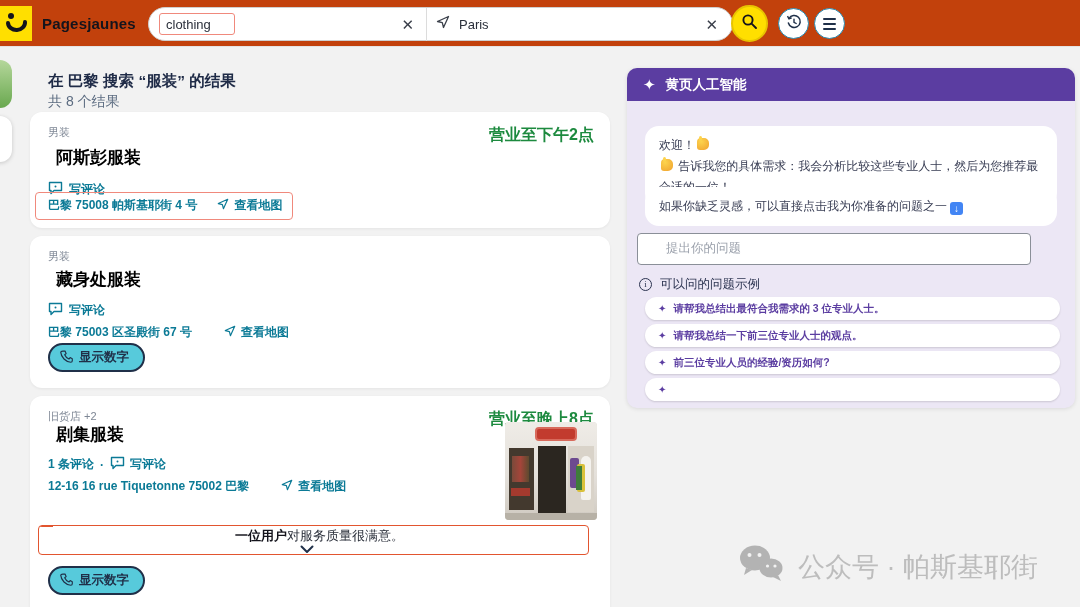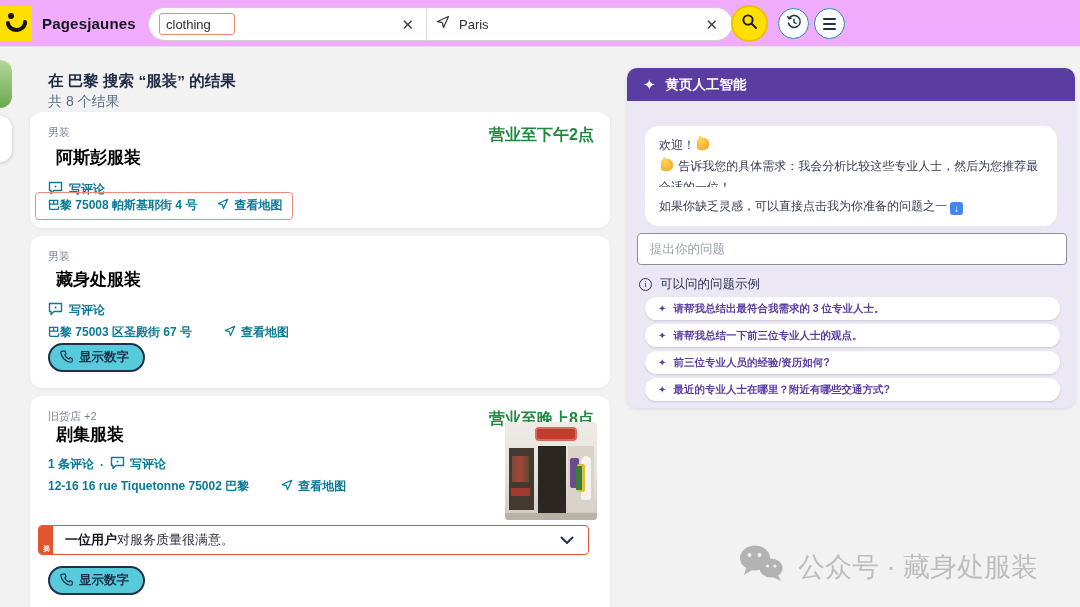--- a/index.html
+++ b/index.html
@@ -1,21 +1,21 @@
 <!DOCTYPE html>
 <html><head>
 <meta charset="utf-8">
 <style>
   * { margin:0; padding:0; box-sizing:border-box; }
   html,body { width:1080px; height:607px; }
   body { font-family:"Liberation Sans","DejaVu Sans",sans-serif; background:#f2f2f2; }
   #app { position:relative; width:1080px; height:607px; overflow:hidden; background:#f2f2f2; }
 
   
-  .topbar { position:absolute; left:0; top:0; width:1080px; height:47px; background:#f0abfc; border-bottom:1px solid #e4e4e4; z-index:5; }
+  .topbar { position:absolute; left:0; top:0; width:1080px; height:47px; background:#c2410c; border-bottom:1px solid #e4e4e4; z-index:5; }
   .logo { position:absolute; left:0; top:6px; width:32px; height:35px; background:#ffdf00; display:flex; align-items:center; justify-content:center; cursor:pointer; }
   .brand { position:absolute; left:42px; top:15px; font-size:15px; font-weight:bold; color:#14141c; letter-spacing:.2px; }
   .search-pill { position:absolute; left:148px; top:7px; width:585px; height:34px; border:1px solid #cfcfcf; border-radius:17px; background:#fff; display:flex; align-items:center; }
   .sec1 { width:277px; display:flex; align-items:center; justify-content:space-between; padding:0 10px 0 10px; }
   .keyword-box { border:1.5px solid #f0897c; border-radius:3px; padding:1px 6px; }
   .keyword-box input { border:0; outline:none; width:62px; font-size:13px; color:#2a2f3a; font-family:inherit; background:transparent; }
   .pill-divider { width:1px; height:33px; background:#dcdcdc; }
   .sec2 { flex:1; display:flex; align-items:center; gap:9px; padding:0 12px 0 9px; }
   .sec2 input { border:0; outline:none; flex:1; font-size:13px; color:#2a2f3a; font-family:inherit; background:transparent; }
   .xbtn { background:none; border:0; font-size:15px; color:#3a3f4a; cursor:pointer; line-height:1; padding:2px; }
@@ -57,37 +57,37 @@
   .photo .win-l i { position:absolute; left:3px; top:8px; width:17px; height:26px; background:linear-gradient(90deg,#7a4a3a,#a4453a,#5d4a2f); }
   .photo .win-l b { position:absolute; left:2px; top:40px; width:19px; height:8px; background:#a43a2e; }
   .photo .win-r { position:absolute; right:3px; top:24px; width:26px; height:66px; background:#d9d3c9; }
   .photo .win-r .mann { position:absolute; right:3px; top:10px; width:10px; height:44px; background:#f4f2ee; border-radius:5px 5px 2px 2px; }
   .photo .win-r .dress1 { position:absolute; left:2px; top:12px; width:9px; height:30px; background:#6d4a8f; border-radius:2px; }
   .photo .win-r .dress2 { position:absolute; left:9px; top:18px; width:8px; height:28px; background:#d9c13a; border-radius:2px; }
   .photo .win-r .dress3 { position:absolute; right:12px; top:20px; width:6px; height:24px; background:#3f7d3a; }
   .photo .ground { position:absolute; left:0; bottom:0; width:100%; height:7px; background:#b7b1a6; }
 
   
-  .summary { position:absolute; left:8px; top:129px; width:551px; height:30px; background:#fff; border:1px solid #e2552f; border-radius:4px; display:flex; align-items:center; cursor:pointer; overflow:hidden; }
+  .summary { position:absolute; left:8px; top:129px; width:551px; height:30px; background:#fff; border:1px solid #e2552f; border-radius:4px; display:flex; align-items:center; cursor:pointer; overflow:hidden;flex-direction:column; }
   .summary-tab { width:14px; align-self:stretch; background:#e2552f; color:#fff; font-size:7px; display:flex; align-items:center; justify-content:center; writing-mode:vertical-rl; letter-spacing:1px; }
   .summary-text { flex:1; padding-left:12px; font-size:13px; color:#2a2f3a; }
   .summary-text b { color:#14141c; }
   .summary-chevron { padding-right:14px; display:flex; align-items:center; }
 
   
   .ai-panel { position:absolute; left:627px; top:68px; width:448px; height:340px; border-radius:10px; background:#ece7f5; box-shadow:0 1px 4px rgba(0,0,0,.10); }
   .ai-header { height:33px; background:#5b3da1; border-radius:10px 10px 0 0; display:flex; align-items:center; gap:10px; padding:0 16px; color:#fff; font-size:13.5px; font-weight:bold; }
   .ai-sparkle { font-size:15px; line-height:1; color:#fff; }
   .bubble { position:absolute; left:18px; width:412px; background:#fff; border-radius:14px; padding:9px 14px; font-size:12px; color:#363b52; line-height:1.75; }
   .bubble1 { top:46px;margin-top:12px; }
   .bubble2 { top:119px; }
   .emoji { display:inline-block; width:12px; height:12px; border-radius:4px 5px 5px 3px; background:radial-gradient(circle at 35% 30%,#fcd34d,#f0a12e); vertical-align:-1px; margin:0 2px; position:relative; }
   .emoji::after { content:""; position:absolute; left:2px; top:-2px; width:3px; height:5px; border-radius:2px; background:#fcd34d; }
   .arrow-chip { display:inline-block; min-width:13px; height:13px; background:#4285f4; color:#fff; border-radius:3px; font-size:10px; line-height:13px; text-align:center; vertical-align:-2px; margin-left:3px; }
-  .ai-input { position:absolute; left:10px; top:165px; width:430px; height:32px; border:1px solid #8a8f98; border-radius:4px; background:#fff; padding:0 12px; font-size:12.5px; color:#2a2f3a; font-family:Liberation Sans, sans-serif; outline:none; }
+  .ai-input { position:absolute; left:10px; top:165px; width:394px; height:32px; border:1px solid #8a8f98; border-radius:4px; background:#fff; padding:0 28px; font-size:12.5px; color:#2a2f3a; font-family:Liberation Mono, monospace; outline:none; }
   .ai-input::placeholder { color:#9aa0ab; }
   .examples-row { position:absolute; left:12px; top:208px; display:flex; align-items:center; gap:8px; font-size:12.5px; color:#2b3350; }
   .info-icon { width:13px; height:13px; border:1.2px solid #2b3350; border-radius:50%; font-size:9px; line-height:11px; text-align:center; color:#2b3350; font-family:"Liberation Serif",serif; }
   .q-pill { position:absolute; left:18px; width:415px; height:23px; background:#fff; border-radius:12px; box-shadow:0 1px 2px rgba(0,0,0,.14); display:flex; align-items:center; gap:7px; padding:0 13px; font-size:10.5px; font-weight:bold; color:#5b3da1; cursor:pointer; }
   .q-sparkle { font-size:10px; color:#5b3da1; }
   .q1 { top:229px; } .q2 { top:256px; } .q3 { top:283px; } .q4 { top:310px; }
 
   
   .watermark { position:absolute; left:738px; top:543px; display:flex; align-items:center; gap:14px; color:#bdbdbd; font-size:27px; }
 </style>
@@ -318,33 +318,32 @@
     <div class="q-pill q2">
       <span class="q-sparkle">✦</span>
       <span>请帮我总结一下前三位专业人士的观点。</span>
     </div>
     <div class="q-pill q3">
       <span class="q-sparkle">✦</span>
       <span>前三位专业人员的经验/资历如何?</span>
     </div>
     <div class="q-pill q4">
       <span class="q-sparkle">✦</span>
-      <span>最近的专业人士在哪里？附近有哪些交通方式?</span>
     </div>
   </div>
 
   <div class="watermark">
     <span>
       <svg width="46" height="40" viewBox="0 0 46 40">
         <ellipse cx="17" cy="15" rx="15" ry="12.5" fill="#b3b3b3"></ellipse>
         <path d="M8 25 L6 32 L14 27 Z" fill="#b3b3b3"></path>
         <circle cx="11.5" cy="12" r="2" fill="#f2f2f2"></circle>
         <circle cx="21.5" cy="12" r="2" fill="#f2f2f2"></circle>
         <ellipse cx="33" cy="25" rx="11.5" ry="9.5" fill="#b3b3b3"></ellipse>
         <path d="M40 32 L43 38 L35 34 Z" fill="#b3b3b3"></path>
         <circle cx="29.5" cy="23" r="1.6" fill="#f2f2f2"></circle>
         <circle cx="37" cy="23" r="1.6" fill="#f2f2f2"></circle>
       </svg>
     </span>
-    <span>公众号 · 藏身处服装</span>
+    <span>公众号 · 帕斯基耶街</span>
   </div>
 
 </div>
 
 </body></html>

